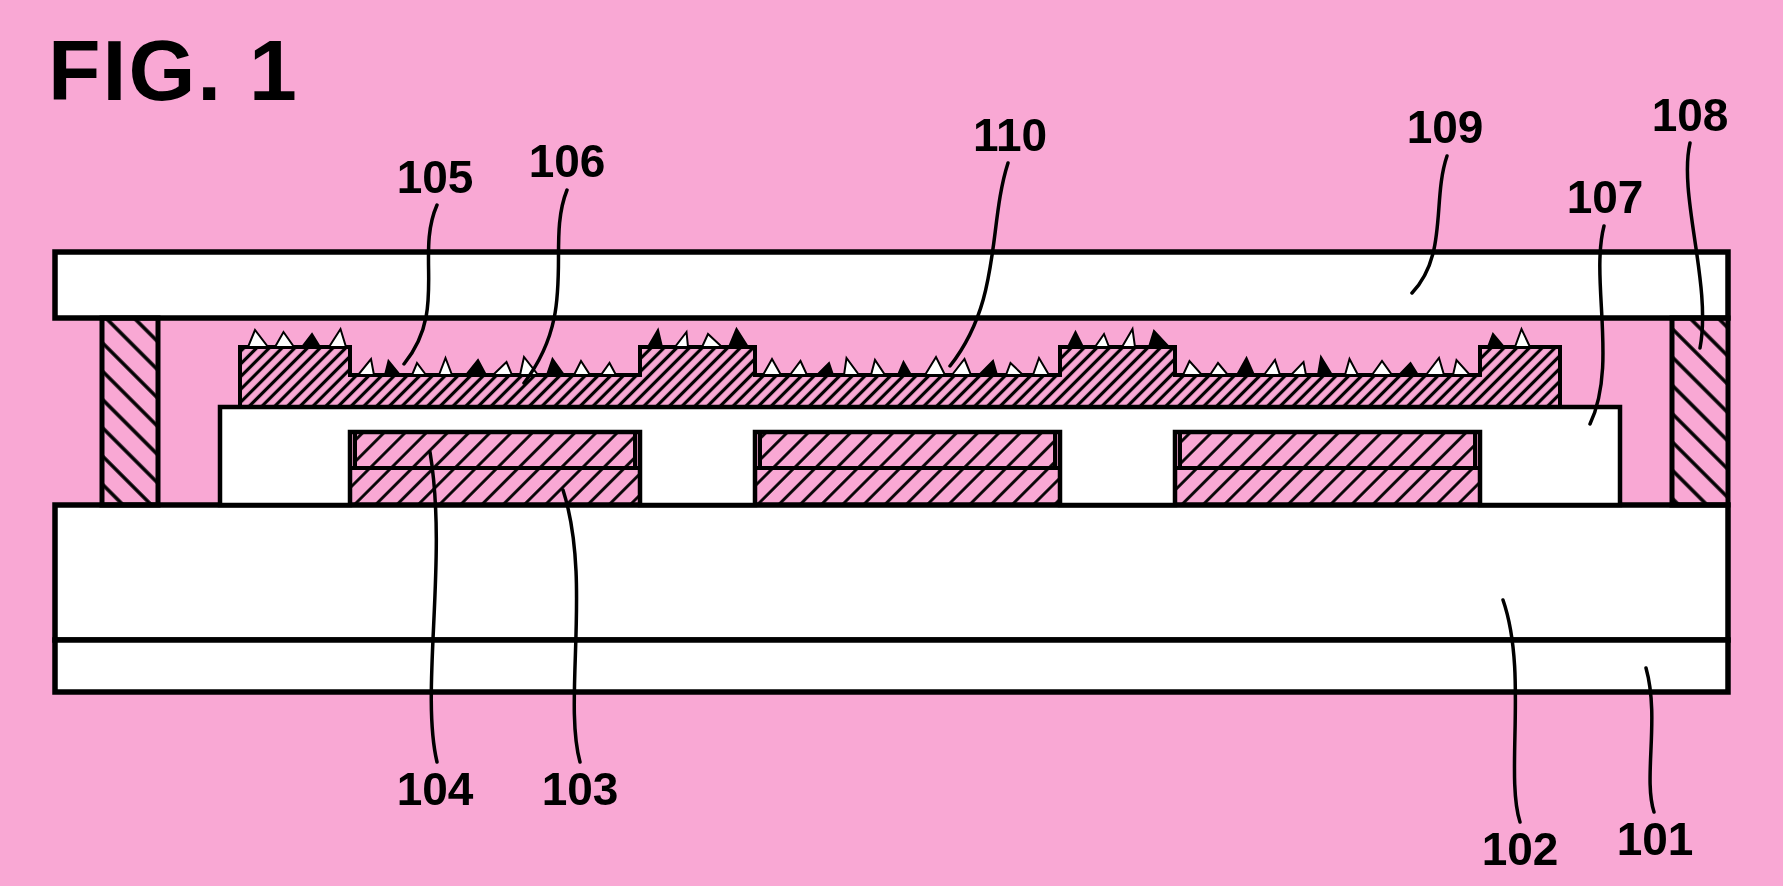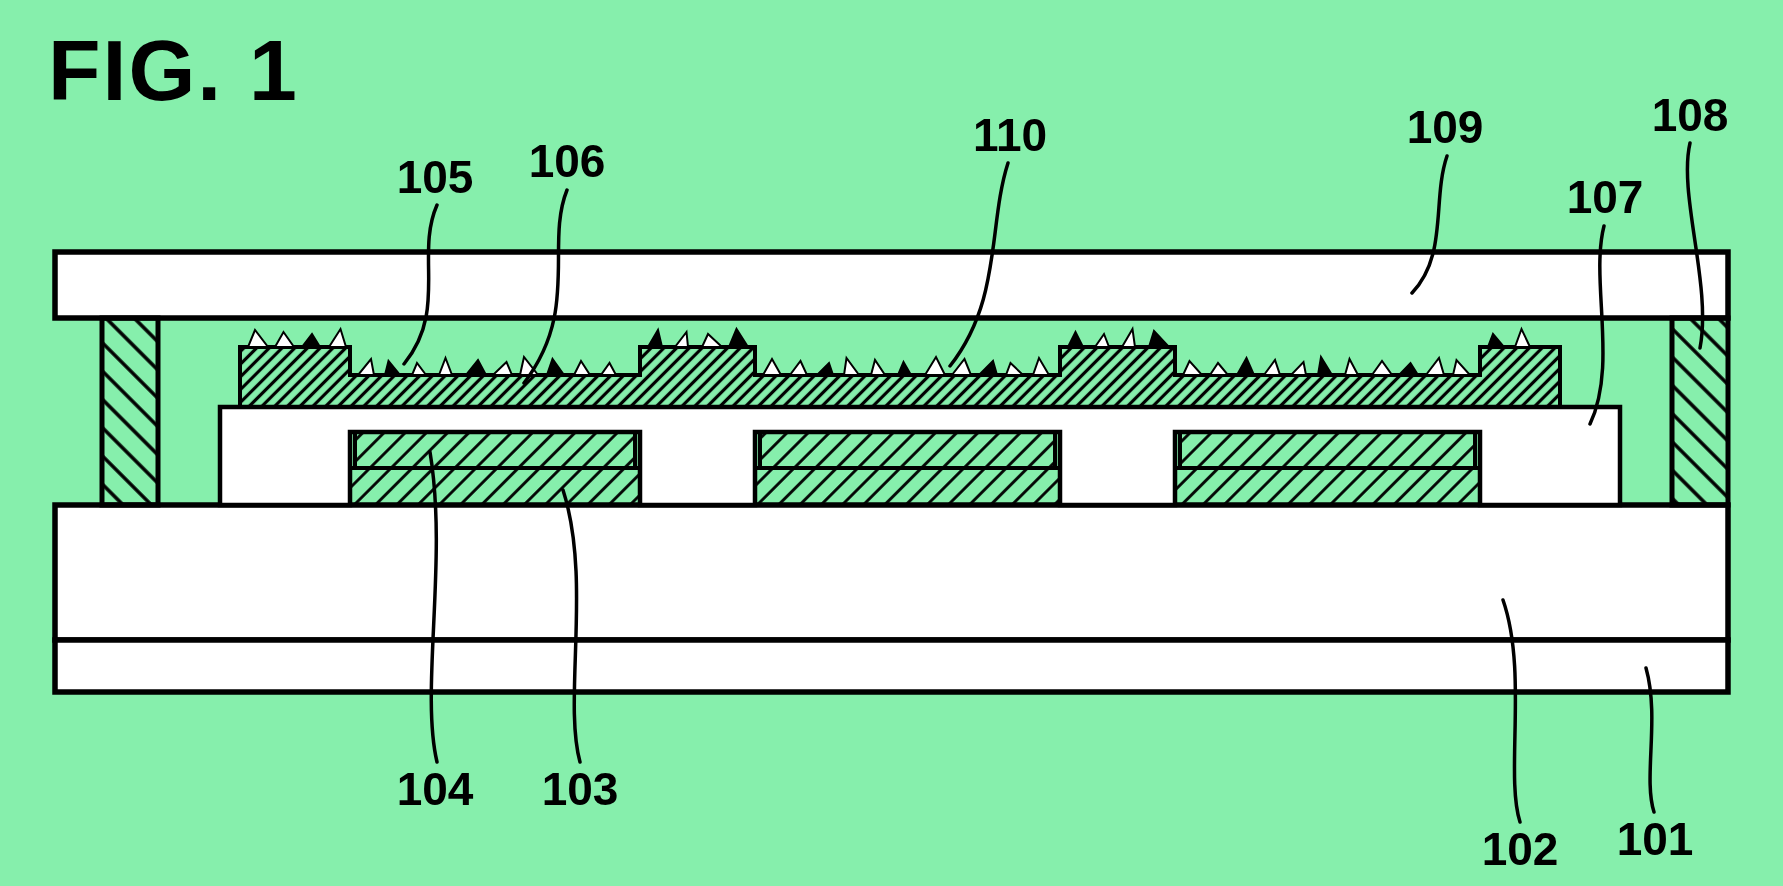--- a/index.html
+++ b/index.html
@@ -4,21 +4,21 @@
 <style>
   html, body {
     margin: 0;
     padding: 0;
     background: #ffffff;
   }
   .canvas {
     position: relative;
     width: 1783px;
     height: 886px;
-    background: #86efac;
+    background: #f9a8d4;
     overflow: hidden;
   }
   svg {
     display: block;
     width: 1783px;
     height: 886px;
   }
   text {
     font-family: "Liberation Sans", sans-serif;
     fill: #000000;

